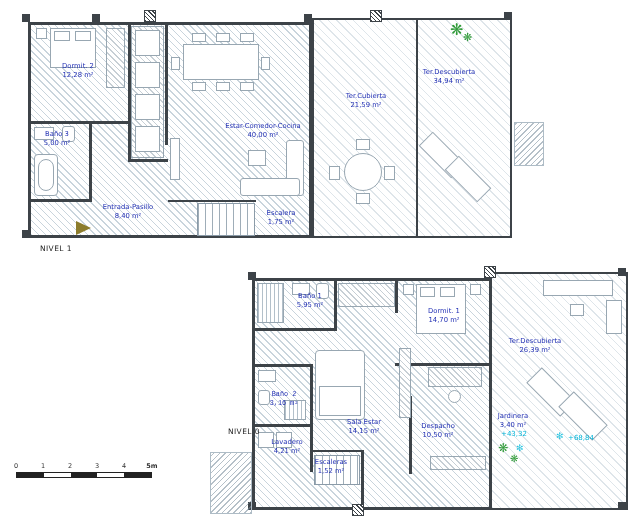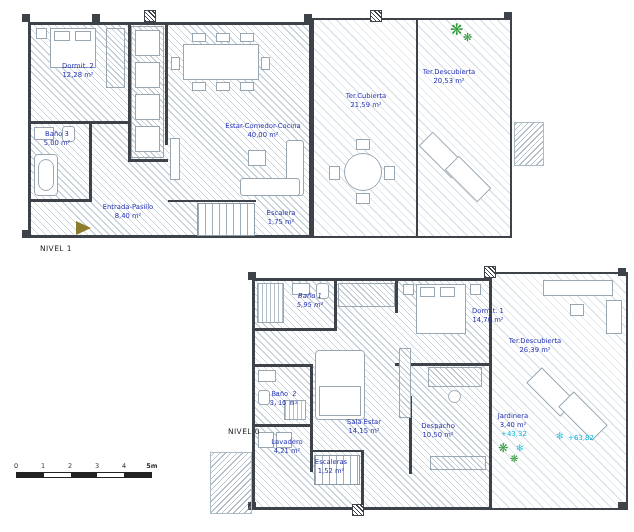--- a/index.html
+++ b/index.html
@@ -136,21 +136,21 @@
   <div class="room-label" style="left:281px; top:209px;">
     <div>Escalera</div>
     <div>1,75 m²</div>
   </div>
   <div class="room-label" style="left:366px; top:92px;">
     <div>Ter.Cubierta</div>
     <div>21,59 m²</div>
   </div>
   <div class="room-label" style="left:449px; top:68px;">
     <div>Ter.Descubierta</div>
-    <div>20,53 m²</div>
+    <div>34,94 m²</div>
   </div>
 
   <div class="nivel" style="left:40px; top:244px;">NIVEL 1</div>
 
   <div class="abs hatchl" style="left:492px; top:274px; width:134px; height:234px;"></div>
   <div class="outline" style="left:490px; top:272px; width:138px; height:238px;"></div>
 
   <div class="abs hatch" style="left:255px; top:281px; width:234px; height:226px;"></div>
   <div class="outline3" style="left:252px; top:278px; width:240px; height:232px;"></div>
 
@@ -207,25 +207,25 @@
 
   <div class="pil" style="left:248px; top:272px; width:8px;  height:8px;"></div>
   <div class="pilh" style="left:484px; top:266px; width:12px; height:12px;"></div>
   <div class="pil" style="left:618px; top:268px; width:8px;  height:8px;"></div>
   <div class="pil" style="left:248px; top:502px; width:8px;  height:8px;"></div>
   <div class="pilh" style="left:352px; top:504px; width:12px; height:12px;"></div>
   <div class="pil" style="left:618px; top:502px; width:8px;  height:8px;"></div>
 
   <div class="abs hatch2" style="left:210px; top:452px; width:42px; height:62px;"></div>
 
-  <div class="room-label" style="left:310px; top:292px;font-style:italic;">
+  <div class="room-label" style="left:310px; top:292px;">
     <div>Baño 1</div>
     <div>5,95 m²</div>
   </div>
-  <div class="room-label" style="left:444px; top:307px;margin-left:44px;">
+  <div class="room-label" style="left:444px; top:307px;">
     <div>Dormit. 1</div>
     <div>14,70 m²</div>
   </div>
   <div class="room-label" style="left:535px; top:337px;">
     <div>Ter.Descubierta</div>
     <div>26,39 m²</div>
   </div>
   <div class="room-label" style="left:284px; top:390px;font-family:Liberation Mono, monospace;">
     <div>Baño 2</div>
     <div>3,16 m²</div>
@@ -245,21 +245,21 @@
   <div class="room-label" style="left:331px; top:458px;">
     <div>Escaleras</div>
     <div>1,52 m²</div>
   </div>
   <div class="room-label" style="left:513px; top:412px;">
     <div>Jardinera</div>
     <div>3,40 m²</div>
   </div>
 
   <div class="elev" style="left:514px; top:430px;">+43,32</div>
-  <div class="elev" style="left:581px; top:434px;">+63,82</div>
+  <div class="elev" style="left:581px; top:434px;">+68,84</div>
 
   <div class="nivel" style="left:228px; top:427px;">NIVEL 0</div>
 
   <div id="scalebar">
     <div class="ticks">
       <span style="left:0px;">0</span>
       <span style="left:27px;">1</span>
       <span style="left:54px;">2</span>
       <span style="left:81px;">3</span>
       <span style="left:108px;">4</span>

